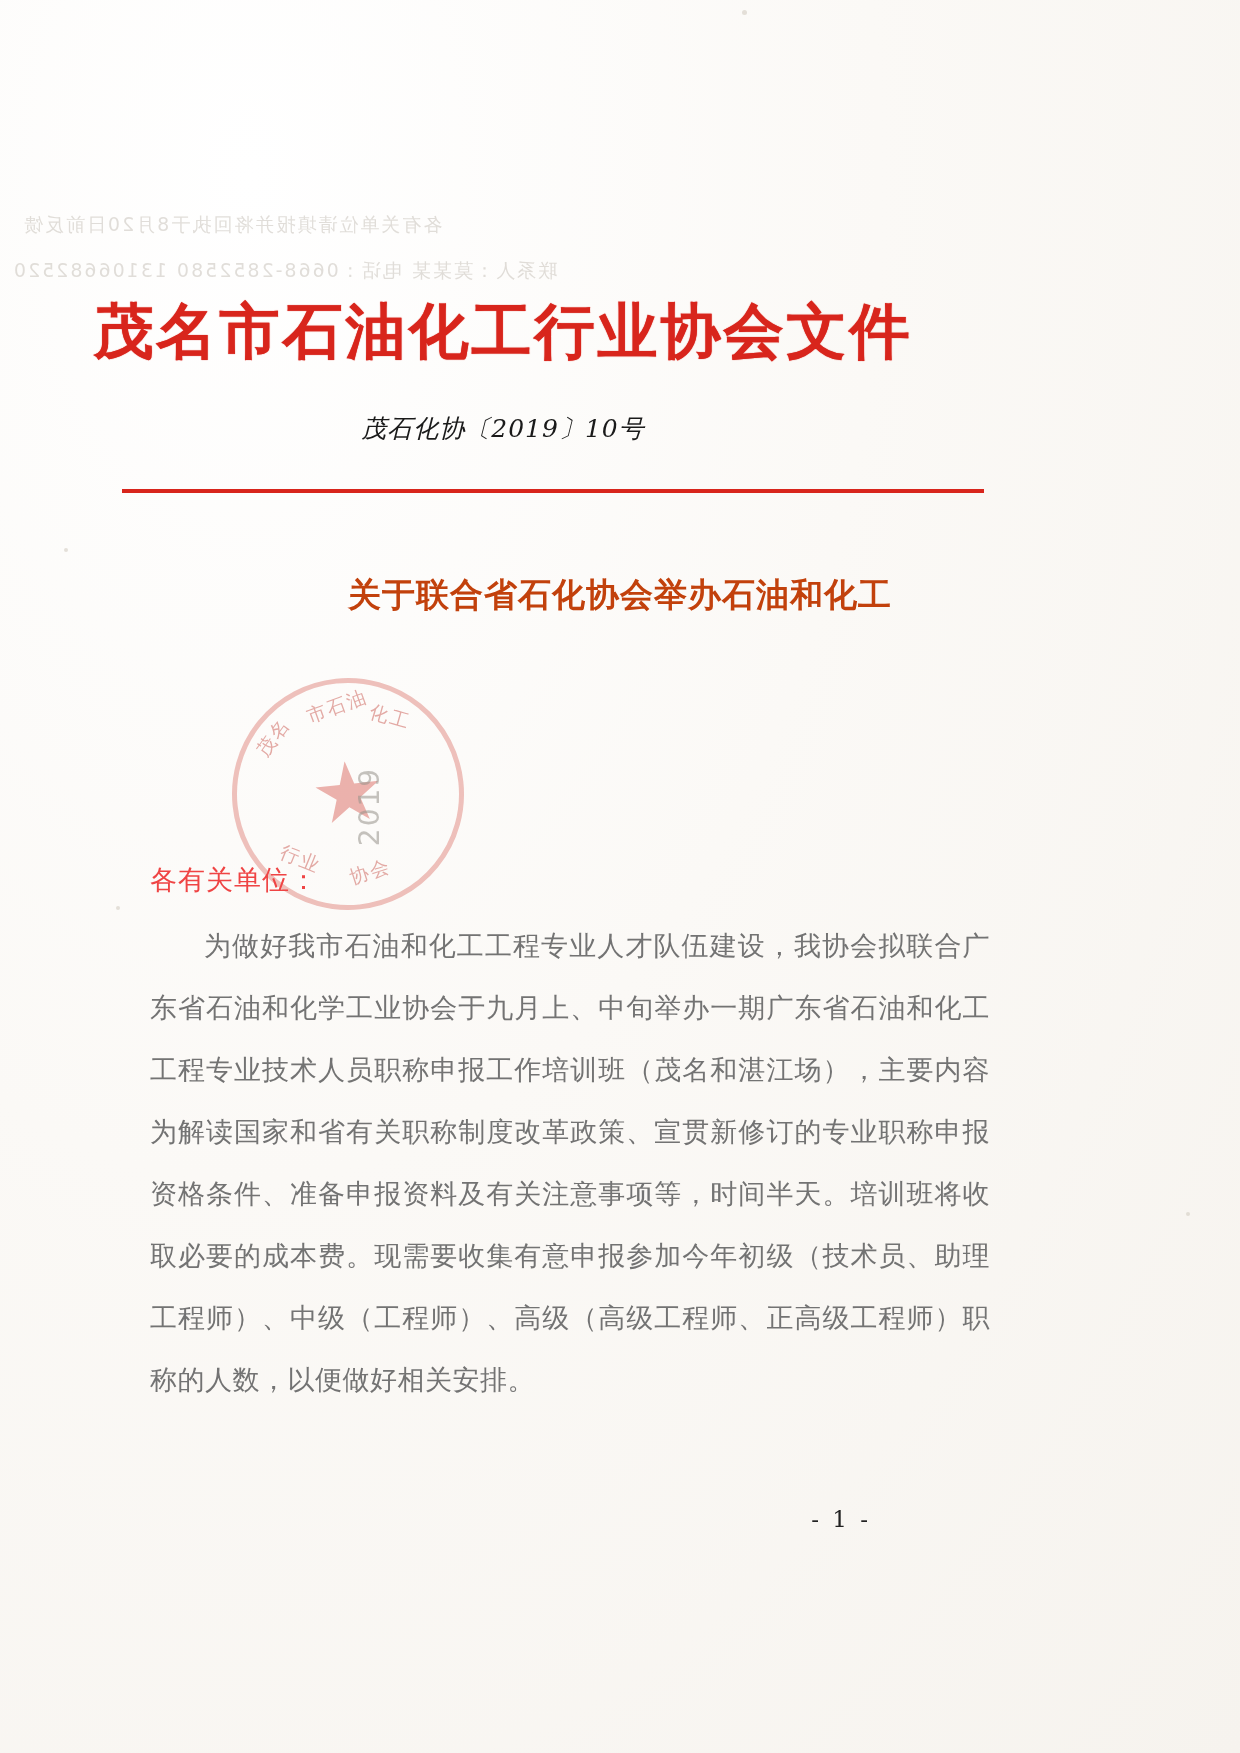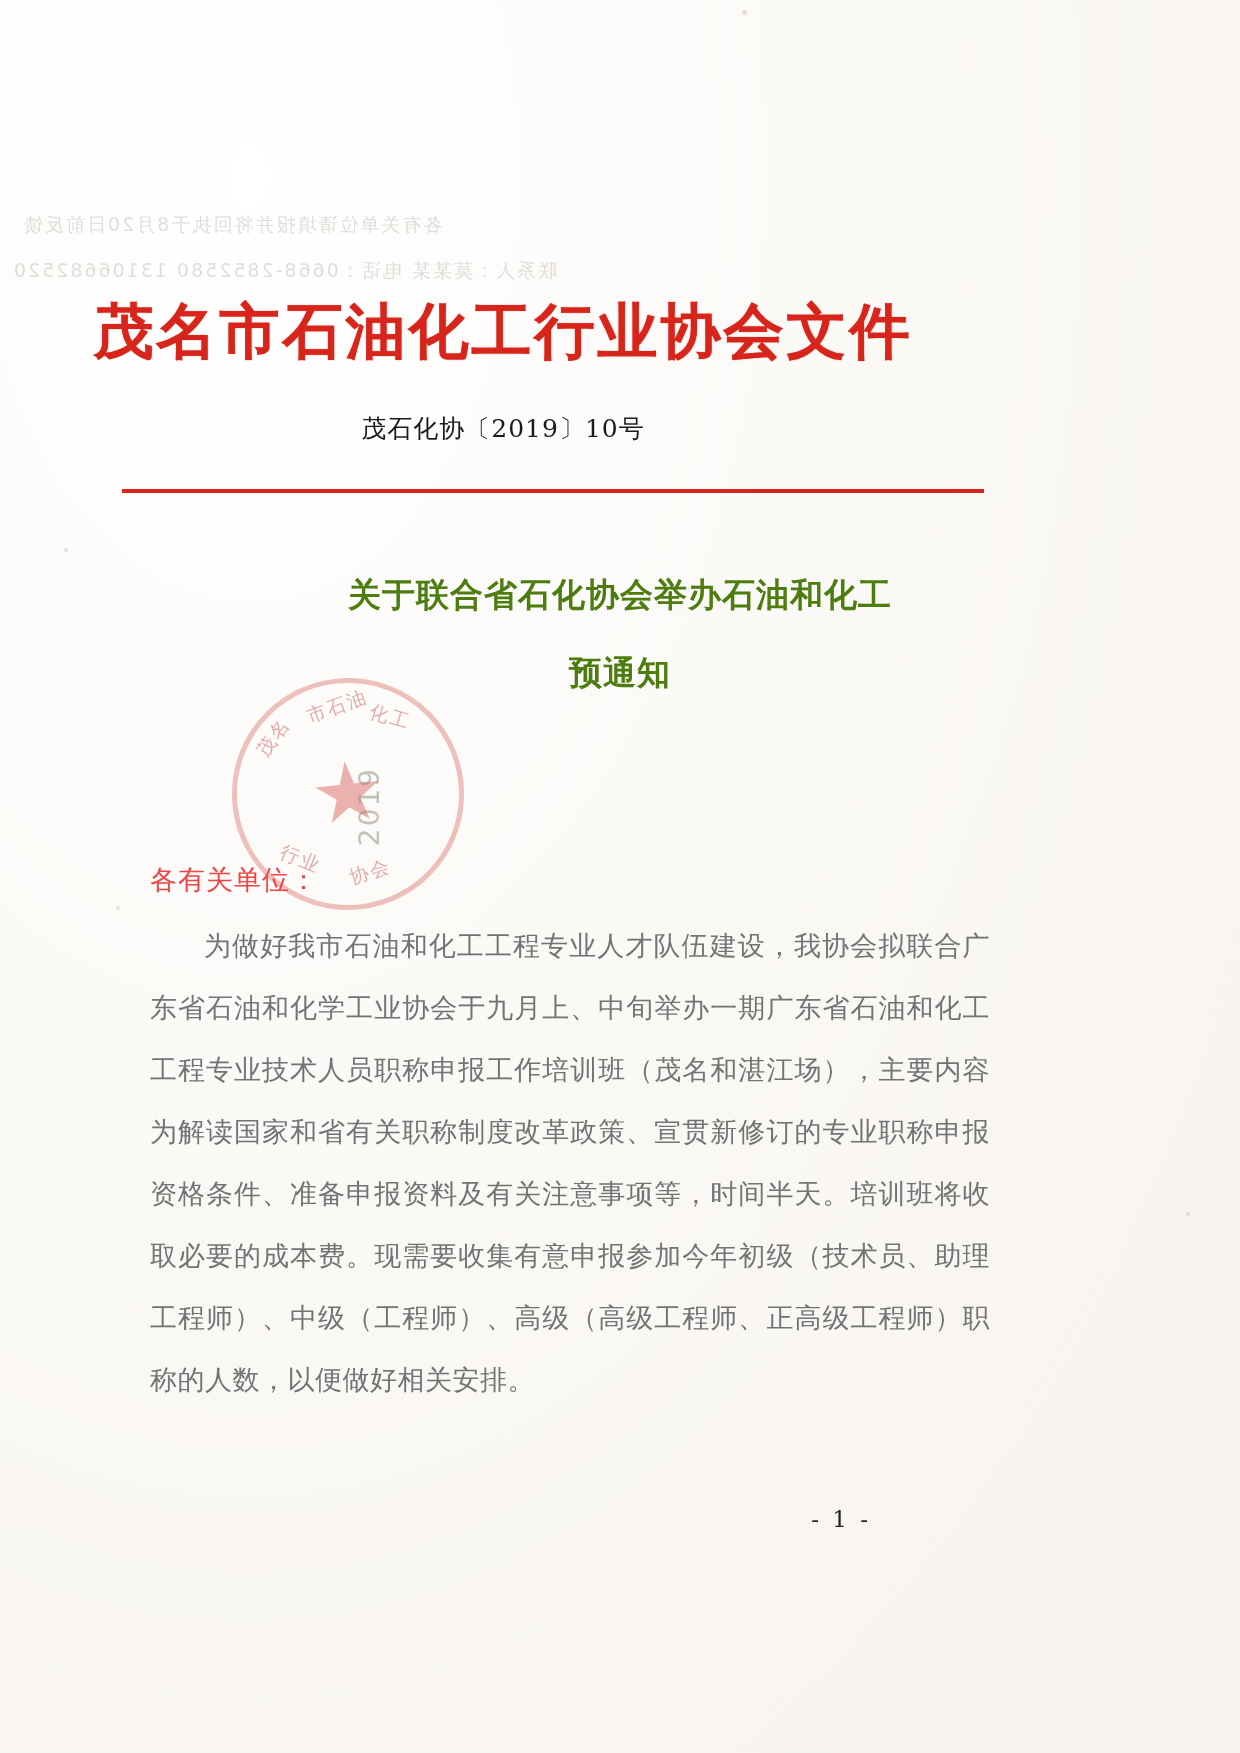--- a/index.html
+++ b/index.html
@@ -62,41 +62,42 @@
   }
 
   .doc-number {
     position: absolute;
     left: 0; right: 0;
     top: 412px;
     text-align: center;
     font-size: 25px;
     color: #1a1a1a;
     letter-spacing: 1px;
+    font-style: italic;
   }
 
   .red-rule {
     position: absolute;
     left: 122px;
     top: 489px;
     width: 862px;
     height: 4px;
     background: #d8251c;
   }
 
   .subject {
     position: absolute;
     left: 150px;
     width: 940px;
     top: 556px;
     text-align: center;
     font-size: 33px;
     line-height: 78px;
     font-weight: bold;
-    color: #4d7c0f;
+    color: #c2410c;
     letter-spacing: 1px;
   }
   .subject .line { display: block; }
 
   .salutation {
     position: absolute;
     left: 150px;
     top: 862px;
     font-size: 27px;
     color: #ef4444;
@@ -204,21 +205,20 @@
       <span class="st2">市石油</span>
       <span class="st3">化工</span>
       <span class="st4">行业</span>
       <span class="st5">协会</span>
     </div>
   </div>
   <div class="seal-year">2019</div>
 
   <div class="subject">
     <span class="line">关于联合省石化协会举办石油和化工</span>
-    <span class="line">预通知</span>
   </div>
 
   <div class="salutation">各有关单位：</div>
 
   <div class="body-text">为做好我市石油和化工工程专业人才队伍建设，我协会拟联合广东省石油和化学工业协会于九月上、中旬举办一期广东省石油和化工工程专业技术人员职称申报工作培训班（茂名和湛江场），主要内容为解读国家和省有关职称制度改革政策、宣贯新修订的专业职称申报资格条件、准备申报资料及有关注意事项等，时间半天。培训班将收取必要的成本费。现需要收集有意申报参加今年初级（技术员、助理工程师）、中级（工程师）、高级（高级工程师、正高级工程师）职称的人数，以便做好相关安排。</div>
 
   <div class="page-number">- 1 -</div>
 
 </div>
 

